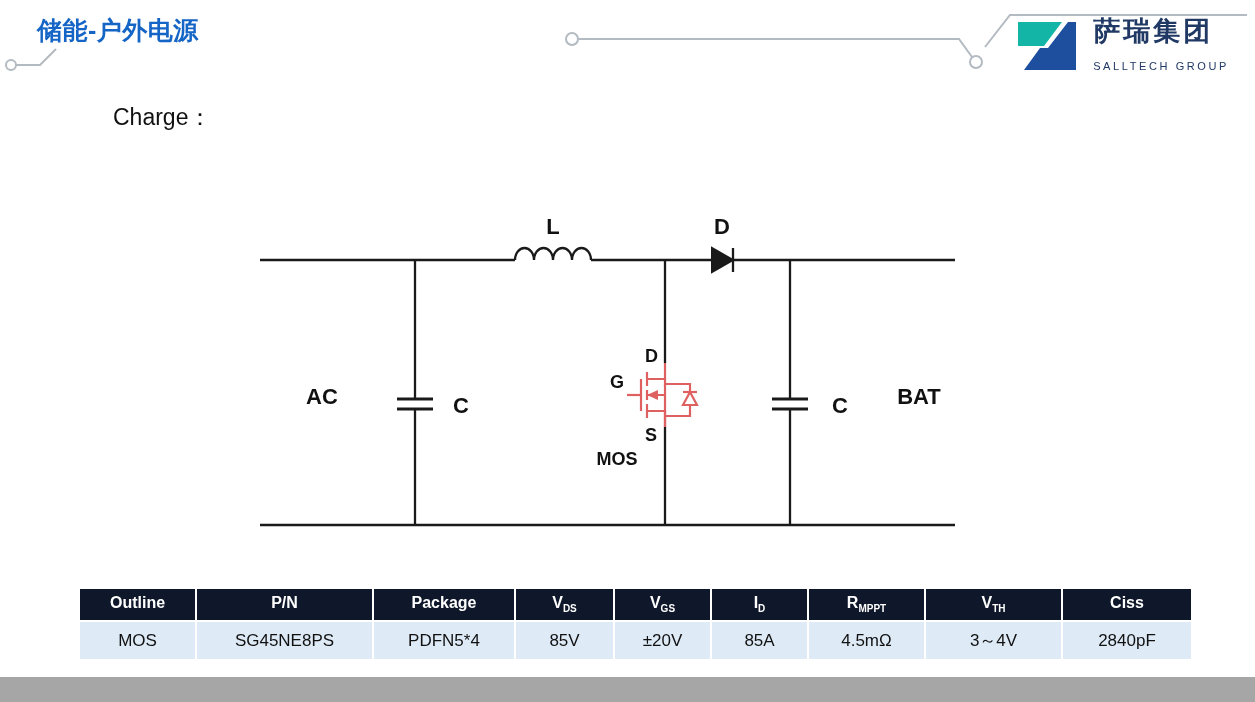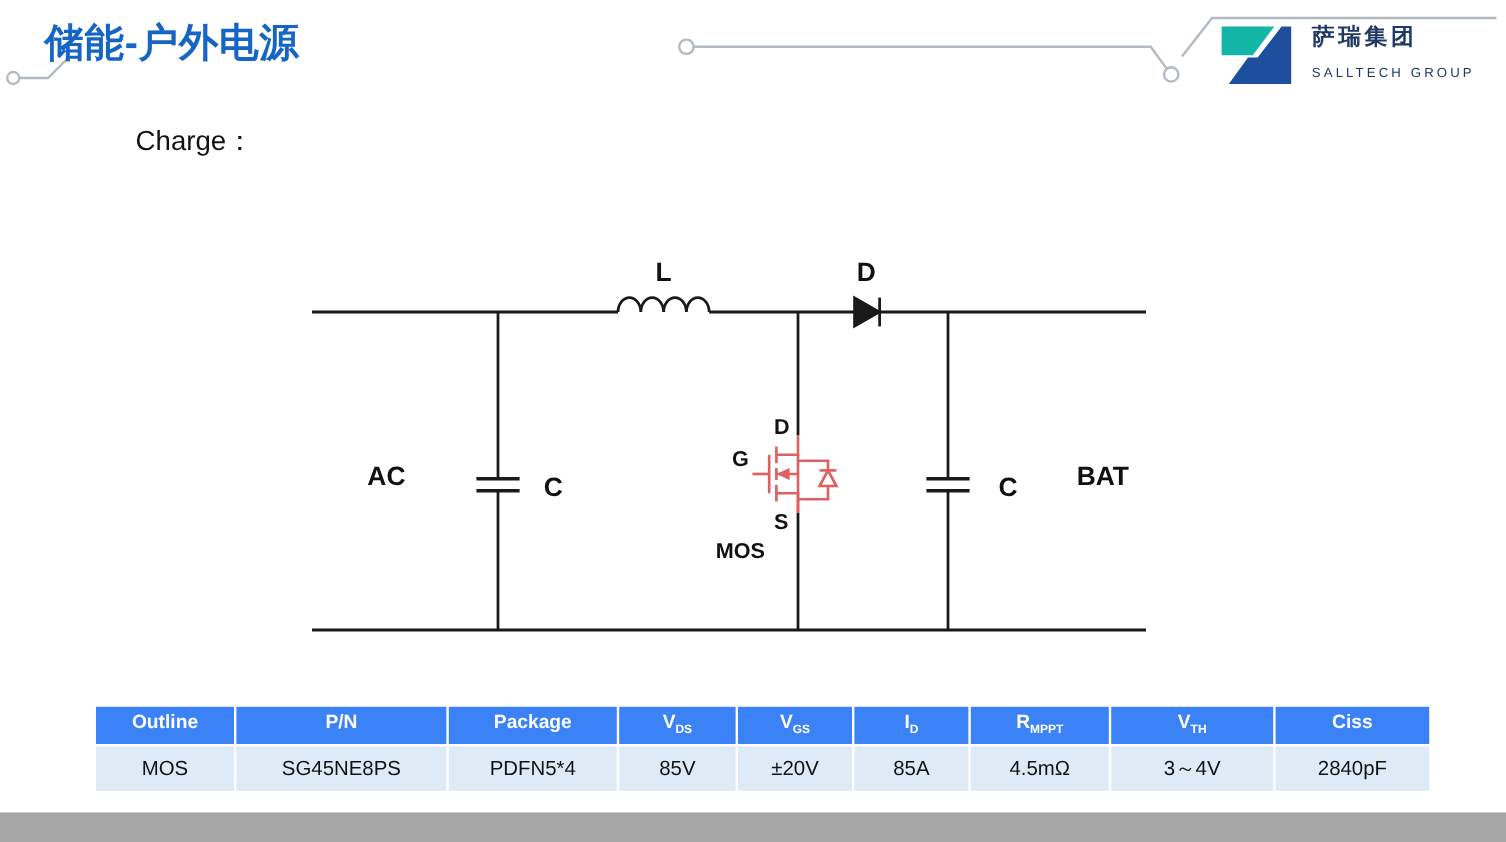--- a/index.html
+++ b/index.html
@@ -2,25 +2,25 @@
 <html><head>
 <meta charset="utf-8">
 <style>
   html,body{margin:0;padding:0;background:#e8e8e8;}
   .slide{
     position:relative;width:1255px;height:702px;background:#ffffff;
     font-family:"Liberation Sans",sans-serif;overflow:hidden;margin:0 auto;
   }
   .page-title{
     position:absolute;left:37px;top:14px;margin:0;
-    font-size:33px;font-weight:bold;color:#1565C6;letter-spacing:0.5px;
+    font-size:25px;font-weight:bold;color:#1565C6;letter-spacing:0.5px;
   }
   .logo{position:absolute;right:26px;top:12px;display:flex;align-items:center;gap:10px;}
   .logo-text{display:flex;flex-direction:column;align-items:flex-start;}
-  .logo-cn{font-size:19px;font-weight:bold;color:#203864;letter-spacing:3px;line-height:1.15;}
+  .logo-cn{font-size:27px;font-weight:bold;color:#203864;letter-spacing:3px;line-height:1.15;}
   .logo-en{font-size:11px;color:#203864;letter-spacing:2.6px;margin-top:12px;}
   .body-text{position:absolute;left:113px;font-size:23px;color:#111;}
   .line1{top:102px;}
   .line2{top:137px;}
   .full-svg{position:absolute;left:0;top:0;width:1255px;height:702px;}
   .deco{stroke:#B3BAC1;stroke-width:2;fill:none;}
   .deco-circle{stroke:#B3BAC1;stroke-width:2;fill:#ffffff;}
   .wire{stroke:#1a1a1a;stroke-width:2.3;fill:none;}
   .plate{stroke:#1a1a1a;stroke-width:2.8;fill:none;}
   .diode-fill{fill:#1a1a1a;stroke:#1a1a1a;stroke-width:2;}
@@ -28,21 +28,21 @@
   .mos-fill{fill:#DF6060;stroke:none;}
   .full-svg text{font-family:"Liberation Sans",sans-serif;font-weight:bold;fill:#111;}
   .lbl-lg{font-size:22px;}
   .lbl-pin{font-size:18px;}
   .lbl-mos{font-size:18px;}
   .spec-table{
     position:absolute;left:78px;top:587px;width:1097px;
     border-collapse:separate;border-spacing:2px;table-layout:fixed;
   }
   .spec-table th{
-    background:#3b82f6;color:#ffffff;font-size:16px;font-weight:bold;
+    background:#0f172a;color:#ffffff;font-size:16px;font-weight:bold;
     height:31px;text-align:center;padding:0 2px;
   }
   .spec-table td{
     background:#DEEBF7;color:#111;font-size:17px;
     height:37px;text-align:center;padding:0 2px;
   }
   .spec-table sub{font-size:10px;}
   .footer{position:absolute;left:0;bottom:0;width:1255px;height:25px;background:#A6A6A6;}
 </style>
 </head>

